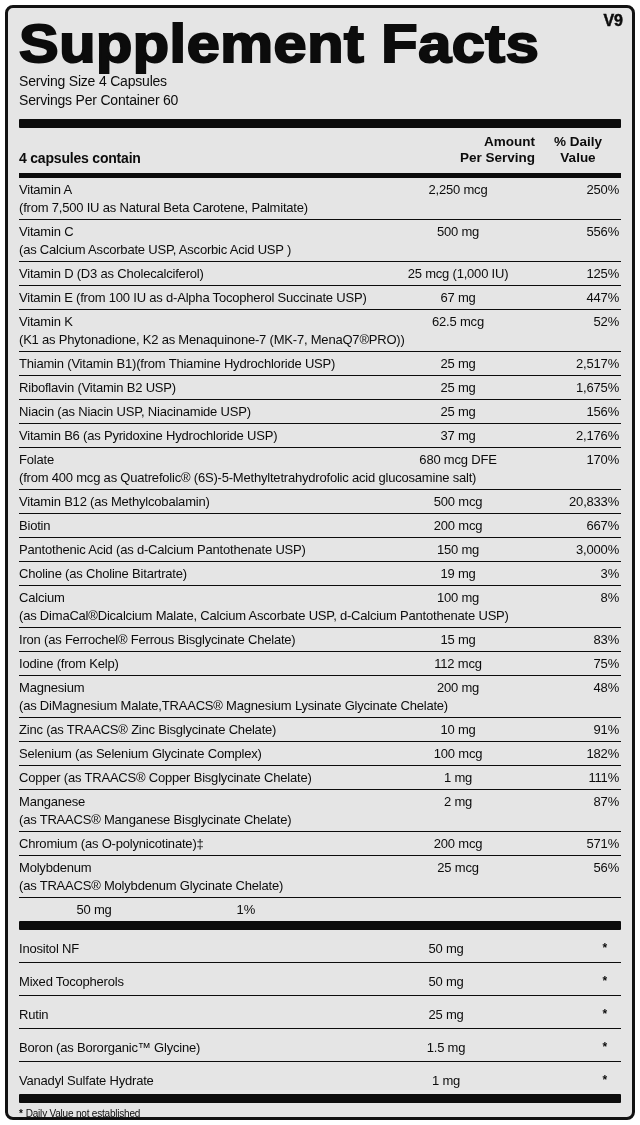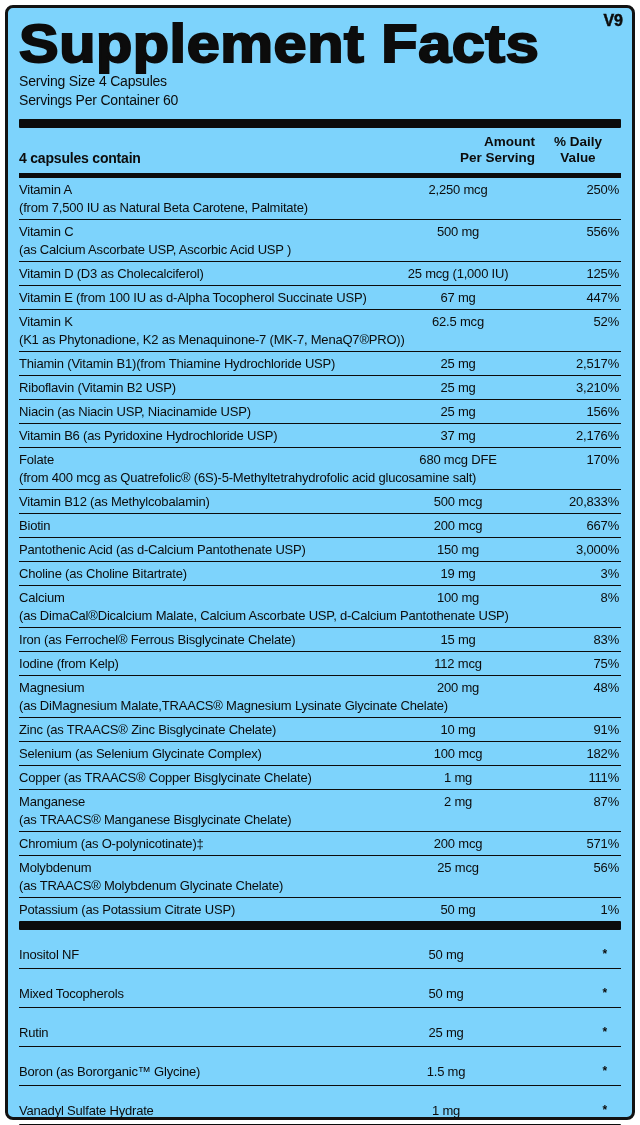--- a/index.html
+++ b/index.html
@@ -1,19 +1,19 @@
 <!DOCTYPE html>
 <html><head>
 <meta charset="utf-8">
 <style>
   html,body{margin:0;padding:0;background:#ffffff;}
   body{width:640px;height:1125px;position:relative;overflow:hidden;
        font-family:"Liberation Sans","DejaVu Sans",sans-serif;color:#0c0c0c;}
   .label{position:absolute;top:5px;left:5px;right:5px;bottom:5px;
-         border:3px solid #121212;border-radius:8px;background:#7dd3fc;
+         border:3px solid #121212;border-radius:8px;background:#e5e5e5;
          padding:6px 11px 4px 11px;box-sizing:border-box;}
   
   .title-wrap{position:relative;height:56px;margin-top:2px;}
   .title{font-size:53px;font-weight:700;letter-spacing:0.5px;line-height:56px;
          white-space:nowrap;-webkit-text-stroke:2px #0c0c0c;
          transform:scaleX(1.12);transform-origin:left center;display:inline-block;}
   .version{position:absolute;top:-4px;right:-2px;font-size:16px;font-weight:700;text-align:center;
            -webkit-text-stroke:0.5px #0c0c0c;}
   
   .serving{font-size:14px;line-height:19px;letter-spacing:-0.2px;}
@@ -31,21 +31,21 @@
   
   .rows{}
   .row{border-top:1px solid #0c0c0c;padding:3px 0 3px 0;font-size:13px;
        line-height:17px;letter-spacing:-0.2px;}
   .rows .row:first-child{border-top:none;}
   .row-line{display:flex;}
   .row-line .nm{flex:1;padding-right:4px;}
   .row-line .amt{width:150px;text-align:center;}
   .row-line .dv{width:86px;text-align:right;padding-right:2px;}
   .row .sub{padding-top:1px;}
-  .other .row{padding:16px 0 5px 0;}
+  .other .row{padding:10px 0 5px 0;}
   .other .dv.star{font-weight:700;font-size:12px;text-align:right;padding-right:14px;}
   
   .footnote{padding:5px 0 2px 0;font-size:10px;letter-spacing:-0.2px;text-decoration:underline;}
   .footnote .sym{font-weight:700;margin-right:3px;}
 </style>
 </head>
 <body>
 
 <div class="label">
 
@@ -114,21 +114,21 @@
         <div class="row-line">
           <span class="nm">Thiamin (Vitamin B1)(from Thiamine Hydrochloride USP)</span>
           <span class="amt">25 mg</span>
           <span class="dv">2,517%</span>
         </div>
       </div>
       <div class="row">
         <div class="row-line">
           <span class="nm">Riboflavin (Vitamin B2 USP)</span>
           <span class="amt">25 mg</span>
-          <span class="dv">3,210%</span>
+          <span class="dv">1,675%</span>
         </div>
       </div>
       <div class="row">
         <div class="row-line">
           <span class="nm">Niacin (as Niacin USP, Niacinamide USP)</span>
           <span class="amt">25 mg</span>
           <span class="dv">156%</span>
         </div>
       </div>
       <div class="row">
@@ -243,21 +243,20 @@
       <div class="row">
         <div class="row-line">
           <span class="nm">Molybdenum</span>
           <span class="amt">25 mcg</span>
           <span class="dv">56%</span>
         </div>
         <div class="sub">(as TRAACS® Molybdenum Glycinate Chelate)</div>
       </div>
       <div class="row">
         <div class="row-line">
-          <span class="nm">Potassium (as Potassium Citrate USP)</span>
           <span class="amt">50 mg</span>
           <span class="dv">1%</span>
         </div>
       </div>
     </div>
 
   <div class="bar-thick"></div>
 
   <div class="rows other" id="rows-other">
       <div class="row">

